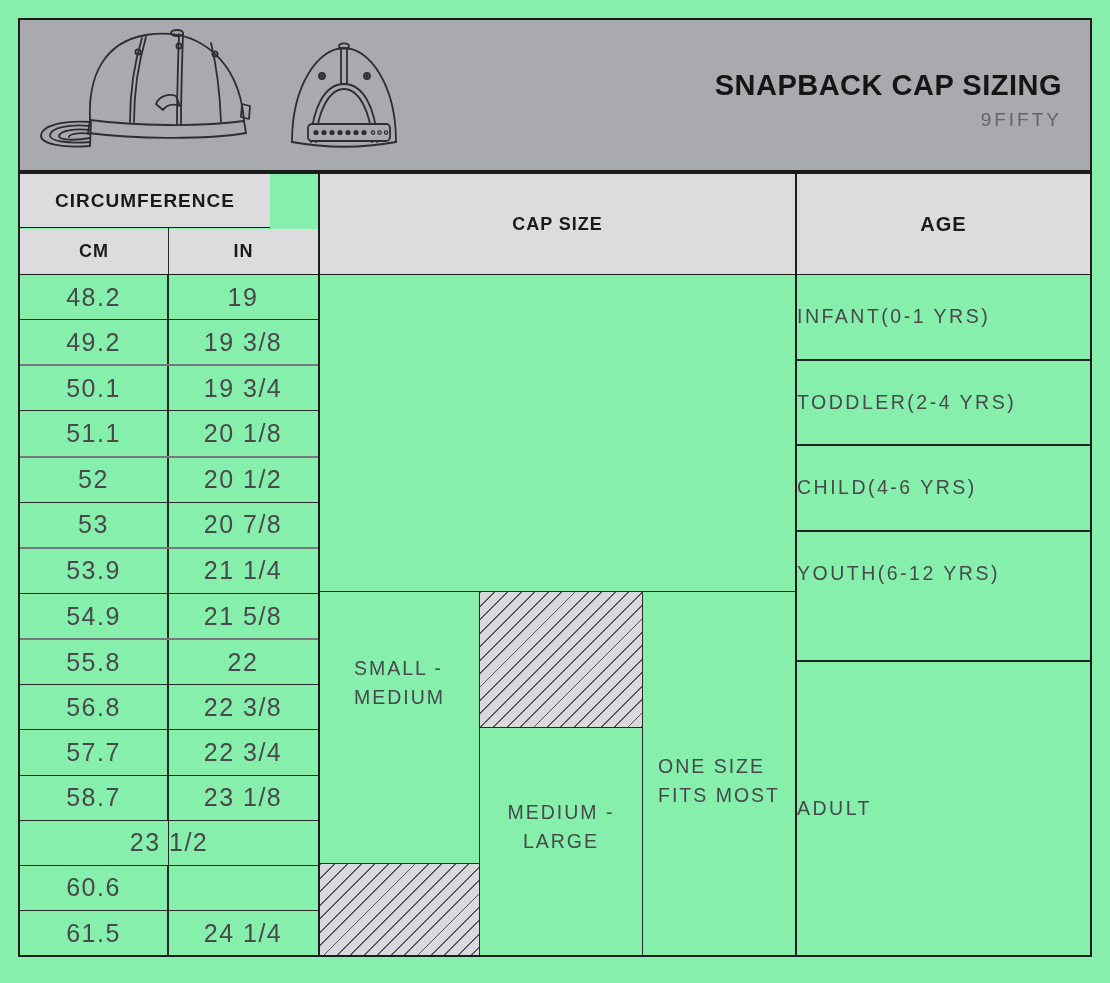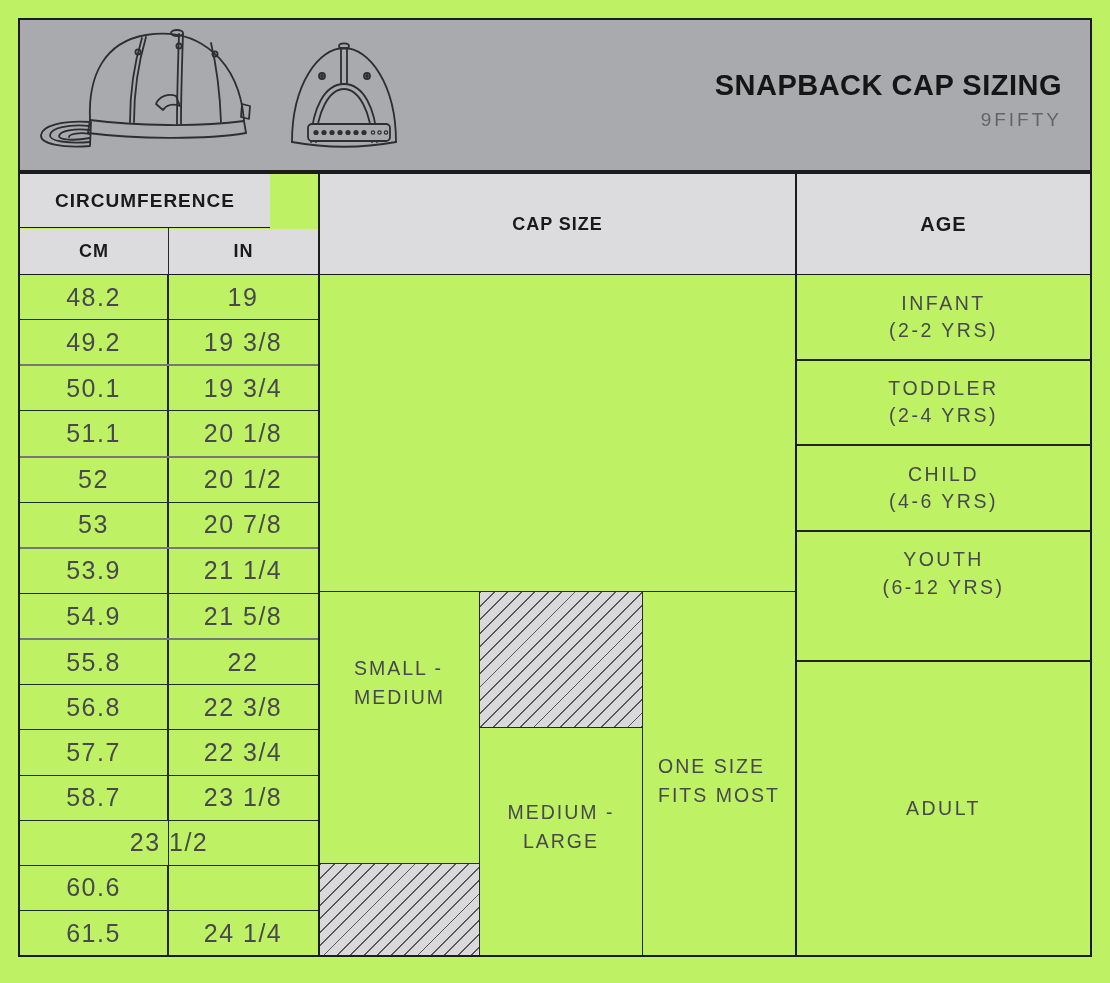--- a/index.html
+++ b/index.html
@@ -1,17 +1,17 @@
 <!DOCTYPE html>
 <html><head>
 <meta charset="utf-8">
 <style>
   html,body { margin:0; padding:0; background:#ffffff; }
   .sheet {
-    position:relative; width:1110px; height:983px; background:#bef264;
+    position:relative; width:1110px; height:983px; background:#86efac;
     font-family:"Liberation Sans", sans-serif; overflow:hidden;
   }
   
   .band {
     position:absolute; left:18px; top:18px; width:1074px; height:154px;
     background:#a9aaad; border:2px solid #1c1c1e; box-sizing:border-box;
   }
   .caps { position:absolute; left:18px; bottom:16px; display:flex; align-items:flex-end; gap:10px; }
   .titlebox { position:absolute; right:28px; top:50px; text-align:right; }
   .title {
@@ -69,21 +69,21 @@
   .cz-label span { white-space:pre-line; }
   .smmed   { left:0; top:317px; width:159px; height:271px; padding-bottom:90px; }
   .smmed span { text-align:left; }
   .medlg   { left:160px; top:453px; width:162px; bottom:0; padding-bottom:30px; }
   .medlg span { text-align:center; }
   .onesize { left:323px; top:317px; right:0; bottom:0; padding-top:14px; }
   .onesize span { text-align:left; }
   
   .ages { position:absolute; left:777px; top:101px; width:293px; bottom:0; display:flex; flex-direction:column; }
   .age {
-    display:flex; flex-direction:column; justify-content:center; align-items:center;
+    display:flex; justify-content:flex-start; align-items:center;
     border-top:2px solid #232325; text-align:center;
     font-size:19.5px; color:#48484d; letter-spacing:2.5px; line-height:1.4;
   }
   .age:first-child { border-top:none; }
   .age.g2 { flex:2 1 0; }
   .age.g7 { flex:7 1 0;margin-top:45px; }
   svg { display:block; }
 </style>
 </head>
 <body>
@@ -235,21 +235,21 @@
       </div>
       <div class="cz-label onesize">
         <span>ONE SIZE
 FITS MOST</span>
       </div>
     </div>
 
     <div class="ages">
       <div class="age g2">
         <span>INFANT</span>
-        <span>(2-2 YRS)</span>
+        <span>(0-1 YRS)</span>
       </div>
       <div class="age g2">
         <span>TODDLER</span>
         <span>(2-4 YRS)</span>
       </div>
       <div class="age g2">
         <span>CHILD</span>
         <span>(4-6 YRS)</span>
       </div>
       <div class="age g2">

